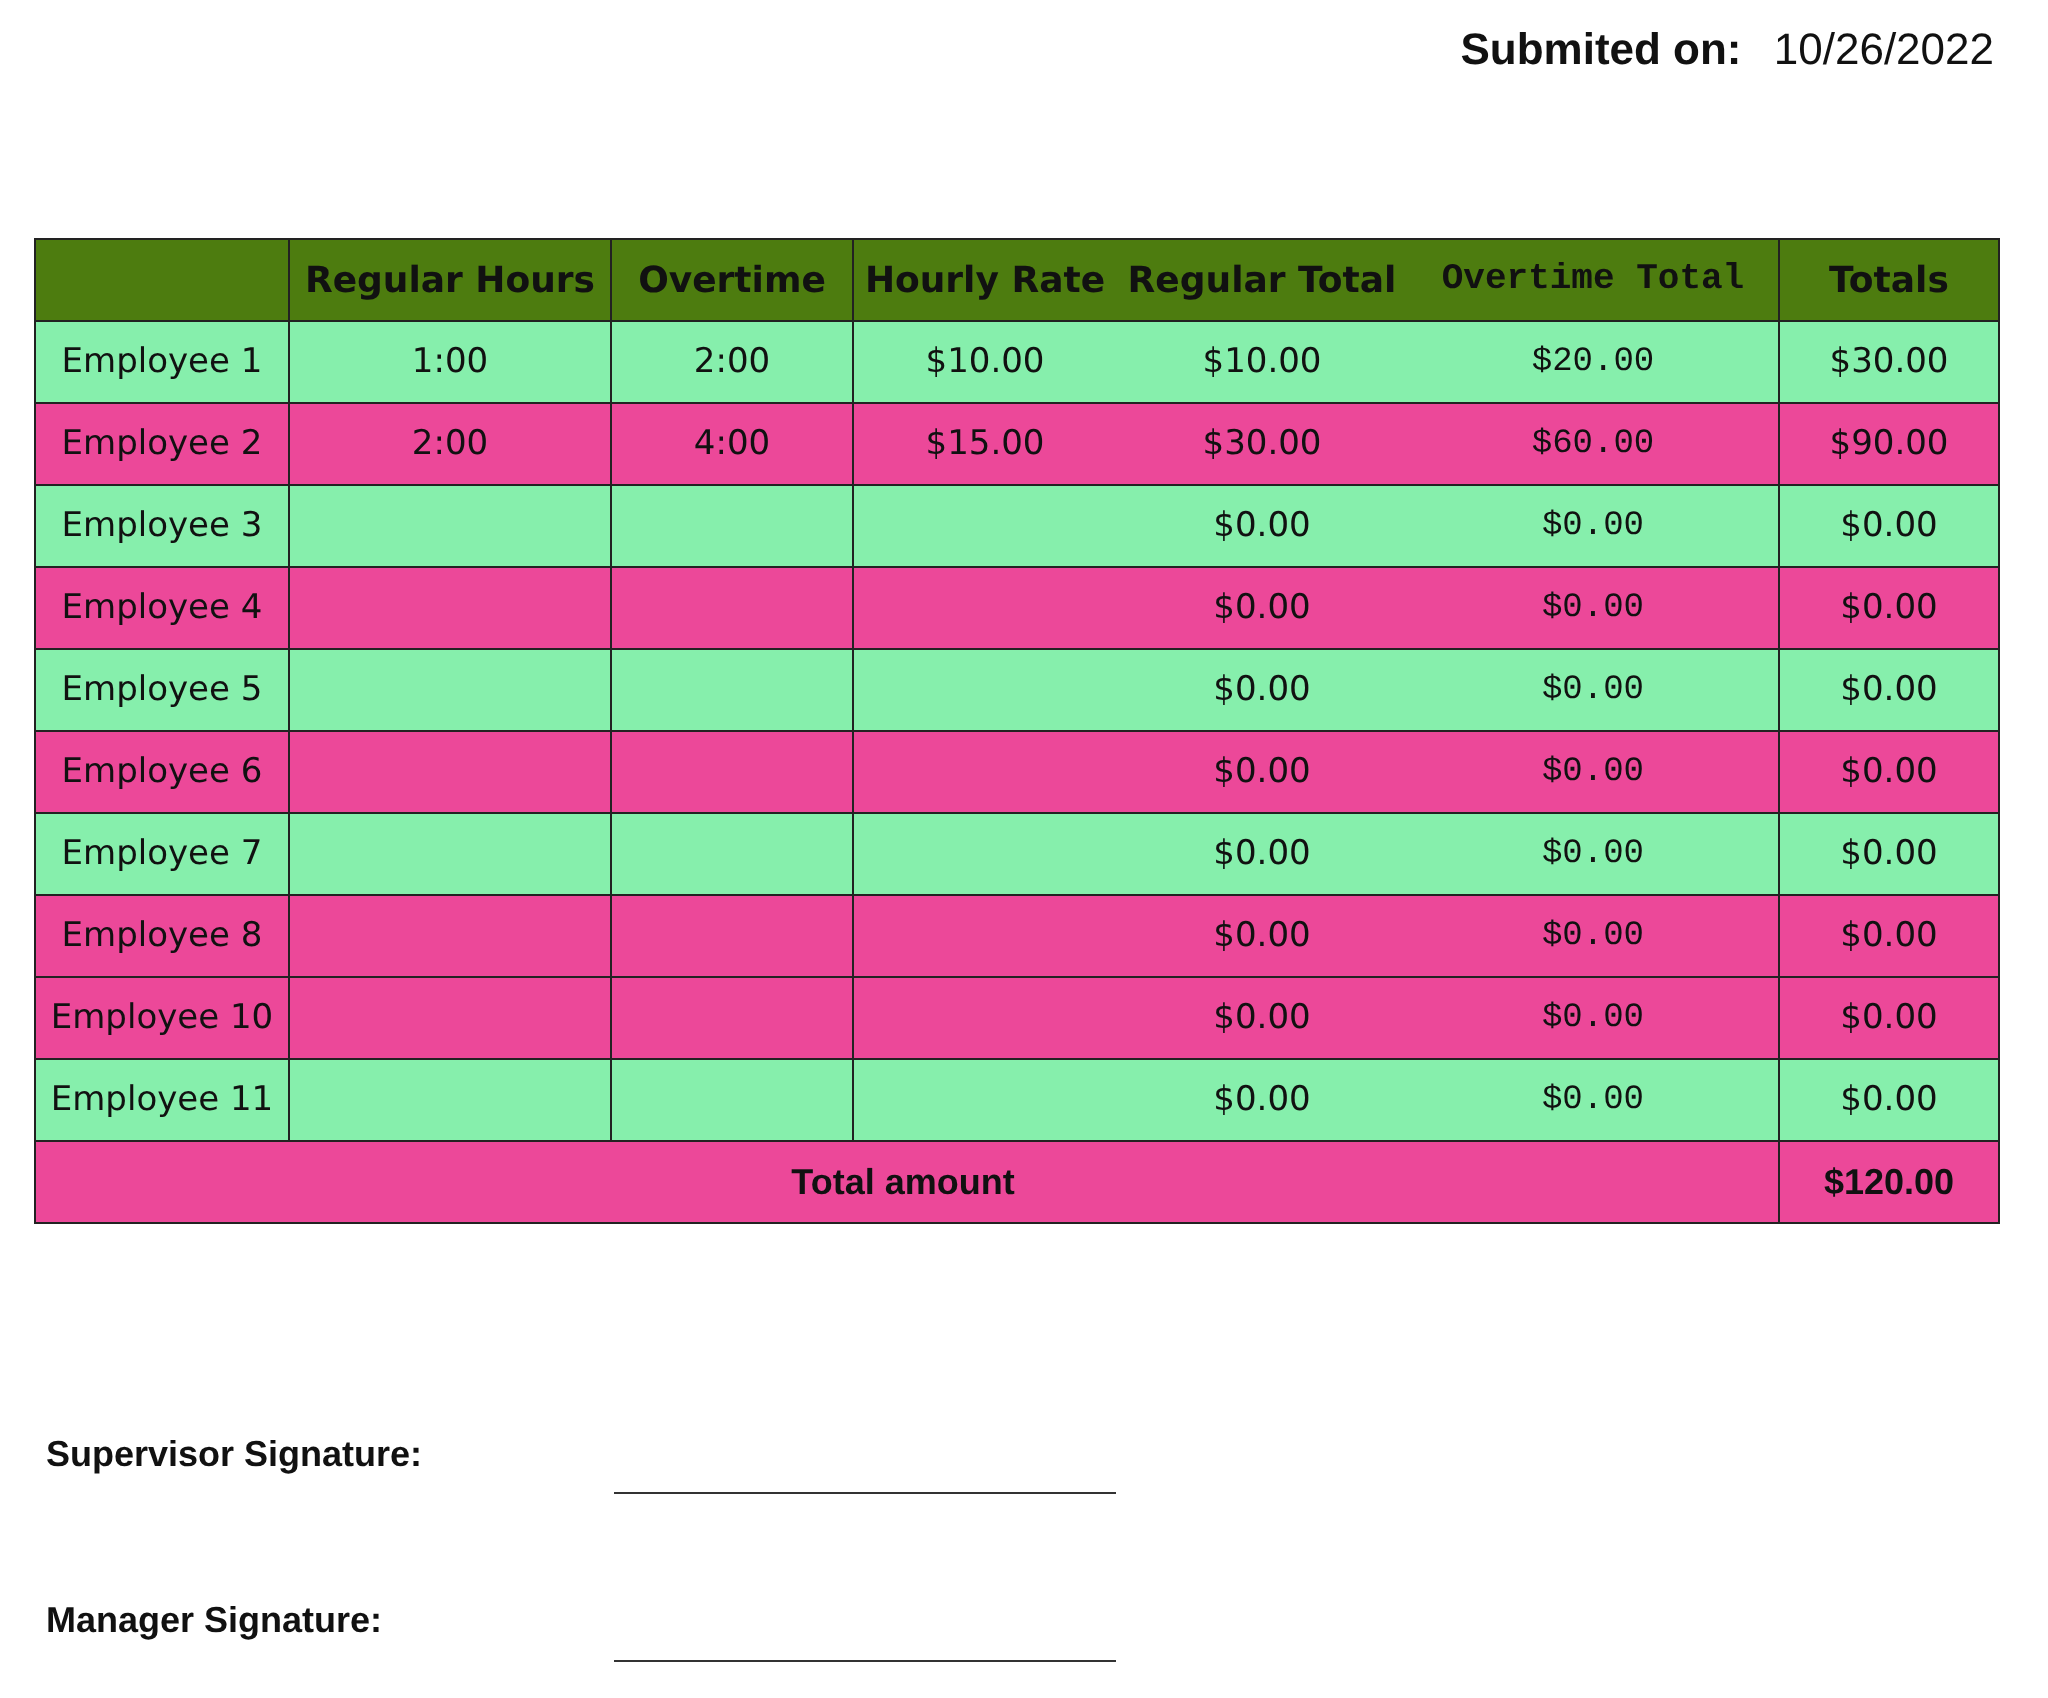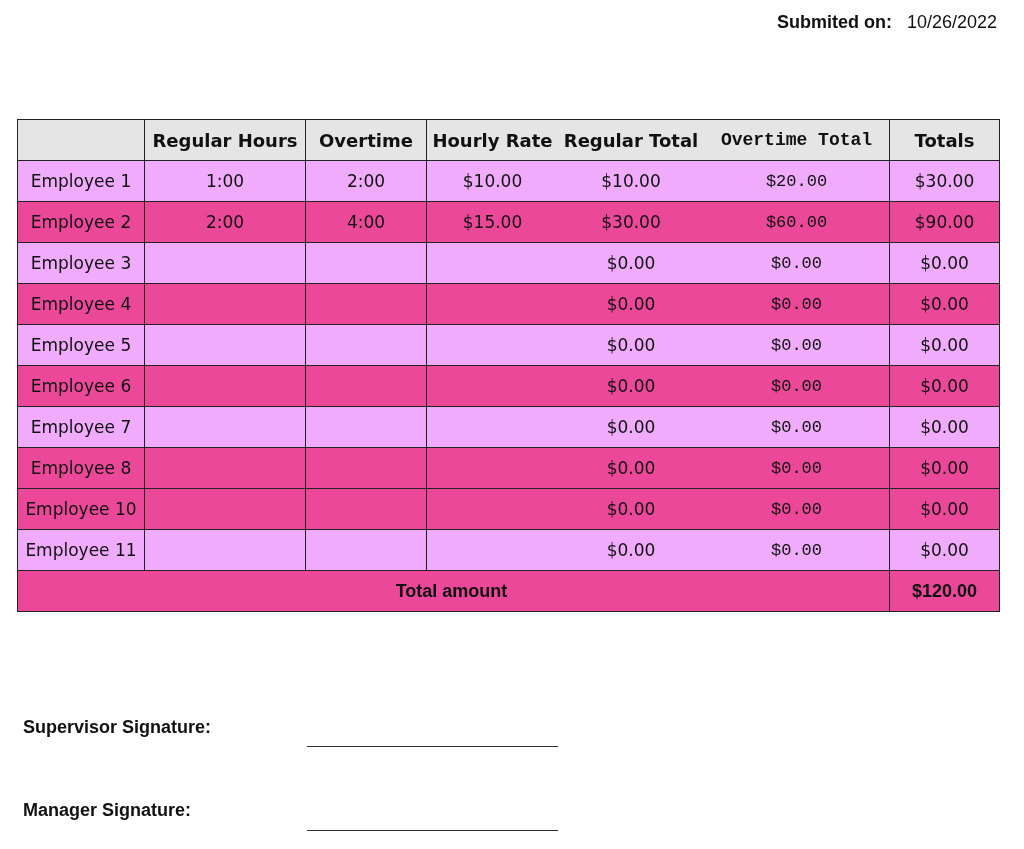--- a/index.html
+++ b/index.html
@@ -1,25 +1,25 @@
 <!DOCTYPE html>
 <html><head>
 <meta charset="utf-8">
 <style>
   html, body { margin: 0; padding: 0; background: #ffffff; }
   body { width: 1024px; height: 849px; position: relative; overflow: hidden;
          font-family: "Liberation Sans", sans-serif; color: #111; }
-  .submitted { position: absolute; top: 12px; right: 27px; font-size: 18px; }
+  .submitted { position: absolute; top: 12px; right: 27px; font-size: 22px; }
   .submitted .lbl { font-weight: bold; margin-right: 10px; }
   table.ts { position: absolute; left: 17px; top: 119px; border-collapse: collapse;
              font-family: "DejaVu Sans", sans-serif; font-size: 17px; }
   table.ts td, table.ts th { height: 40px; padding: 0; text-align: center;
              border: 1.5px solid #222; }
-  table.ts th { background: #e5e5e5; font-weight: bold; font-size: 18px; }
-  table.ts tr.odd td { background: #f0abfc; }
+  table.ts th { background: #4d7c0f; font-weight: bold; font-size: 18px; }
+  table.ts tr.odd td { background: #86efac; }
   table.ts tr.even td { background: #ec4899; }
   .nb-r { border-right: none !important; }
   .nb-l { border-left: none !important; }
   .c0 { width: 126px; } .c1 { width: 160px; } .c2 { width: 120px; }
   .c3 { width: 131px; } .c4 { width: 146px; } .c5 { width: 185px; font-family: Liberation Mono, monospace; } .c6 { width: 109px; }
   td.total-label { text-align: left; padding-right: 4px !important; font-weight: bold;
                    font-family: "Liberation Sans", sans-serif; font-size: 18px; }
   td.total-val { font-weight: bold; font-family: "Liberation Sans", sans-serif; font-size: 18px; }
   .sig { position: absolute; left: 23px; font-weight: bold; font-size: 18px; }
   .sig-line { position: absolute; left: 307px; width: 251px; border-top: 1.5px solid #333; height: 0; }

